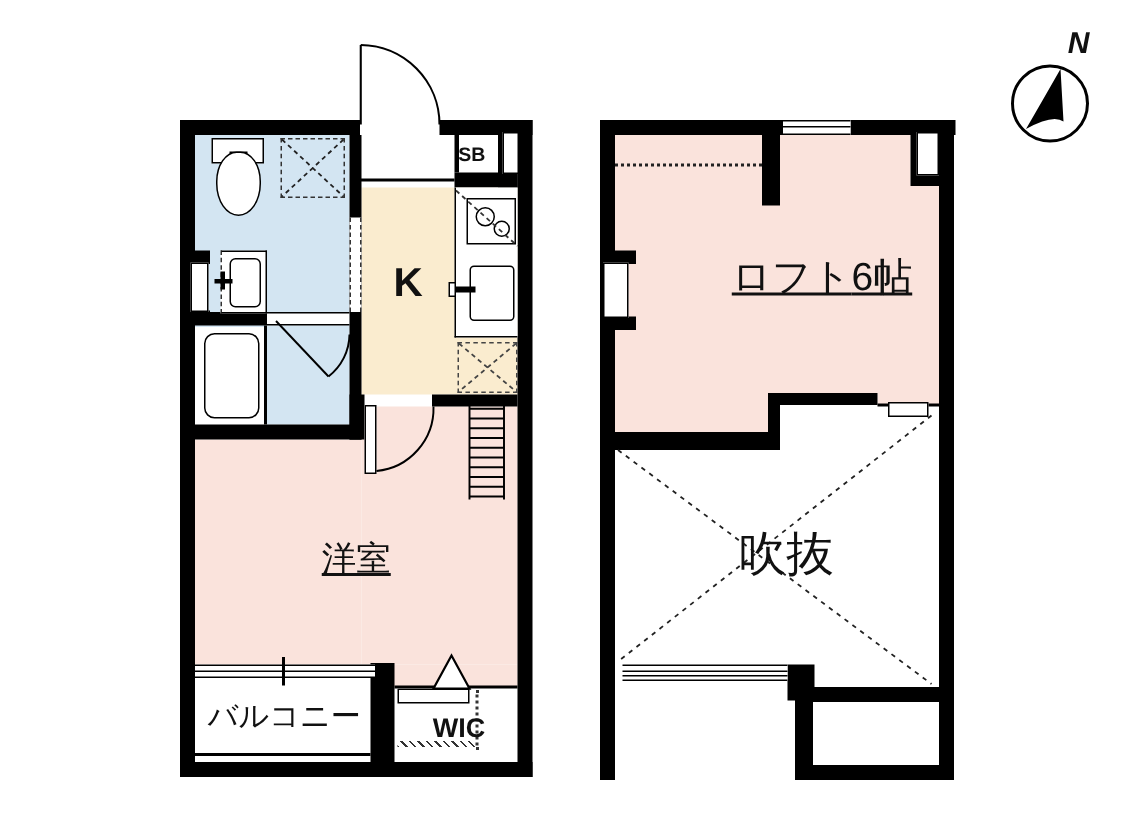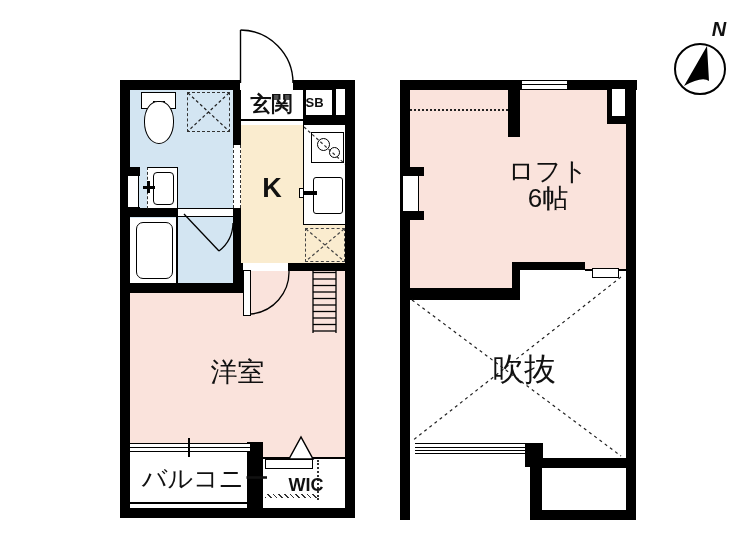--- a/index.html
+++ b/index.html
@@ -7,21 +7,21 @@
          font-family:"Liberation Sans",sans-serif;overflow:hidden;}
   .abs{position:absolute;box-sizing:border-box;}
   .w{position:absolute;box-sizing:border-box;background:var(--wall,#000);}
   .fill{position:absolute;box-sizing:border-box;}
   .pink{background:var(--room-pink,#fae3dc);}
   .blue{background:var(--wet-blue,#d3e5f2);}
   .cream{background:var(--kitchen-cream,#faeccf);}
   .white{background:#fff;}
   .lbl{position:absolute;display:flex;align-items:center;justify-content:center;
        color:#111;line-height:1.05;white-space:nowrap;}
-  .col{flex-direction:column;}
+  .col{flex-direction:row;text-decoration:underline;}
   .bordered{border:1px solid #000;background:#fff;}
   .dashedbox{border:1.5px dashed #333;}
   svg.overlay{position:absolute;left:0;top:0;pointer-events:none;}
 </style>
 </head>
 <body>
 
 <div id="stage">
 
   <div>
@@ -183,27 +183,26 @@
       <line x1="412" y1="300" x2="621" y2="456"></line>
       <line x1="621" y1="277" x2="412" y2="441"></line>
     </g>
 
     <g>
       <circle cx="700" cy="69" r="25" fill="#fff" stroke="#000" stroke-width="2"></circle>
       <path d="M 707 46 Q 695 67 684 86 Q 702 76 709 81 Z" fill="#000"></path>
     </g>
   </svg>
 
-  <div class="lbl" style="left:240px;top:90px;width:63px;height:29px;font-size:21px;font-weight:600;">玄関</div>
   <div class="lbl" style="left:305px;top:88px;width:19px;height:30px;font-size:13px;font-weight:600;">SB</div>
   <div class="lbl" style="left:241px;top:170px;width:62px;height:36px;font-size:27px;font-weight:600;">K</div>
-  <div class="lbl col" style="left:165px;top:336px;width:145px;height:72px;font-size:27px;font-weight:500;">
+  <div class="lbl col" style="left:165px;top:336px;width:145px;height:72px;font-size:23px;font-weight:500;">
     <div>洋室</div>
   </div>
-  <div class="lbl" style="left:131px;top:464px;width:117px;height:28px;font-size:25px;font-weight:500;padding-left:16px;">バルコニー</div>
+  <div class="lbl" style="left:131px;top:464px;width:117px;height:28px;font-size:20px;font-weight:500;">バルコニー</div>
   <div class="lbl" style="left:276px;top:472px;width:60px;height:26px;font-size:18px;font-weight:700;">WIC</div>
   <div class="lbl col" style="left:478px;top:156px;width:140px;height:58px;font-size:26px;font-weight:500;">
     <div>ロフト</div>
     <div>6帖</div>
   </div>
   <div class="lbl" style="left:472px;top:354px;width:104px;height:32px;font-size:32px;font-weight:500;">吹抜</div>
   <div class="lbl" style="left:706px;top:16px;width:26px;height:26px;font-size:20px;font-style:italic;font-weight:600;">N</div>
 
 </div>
 

